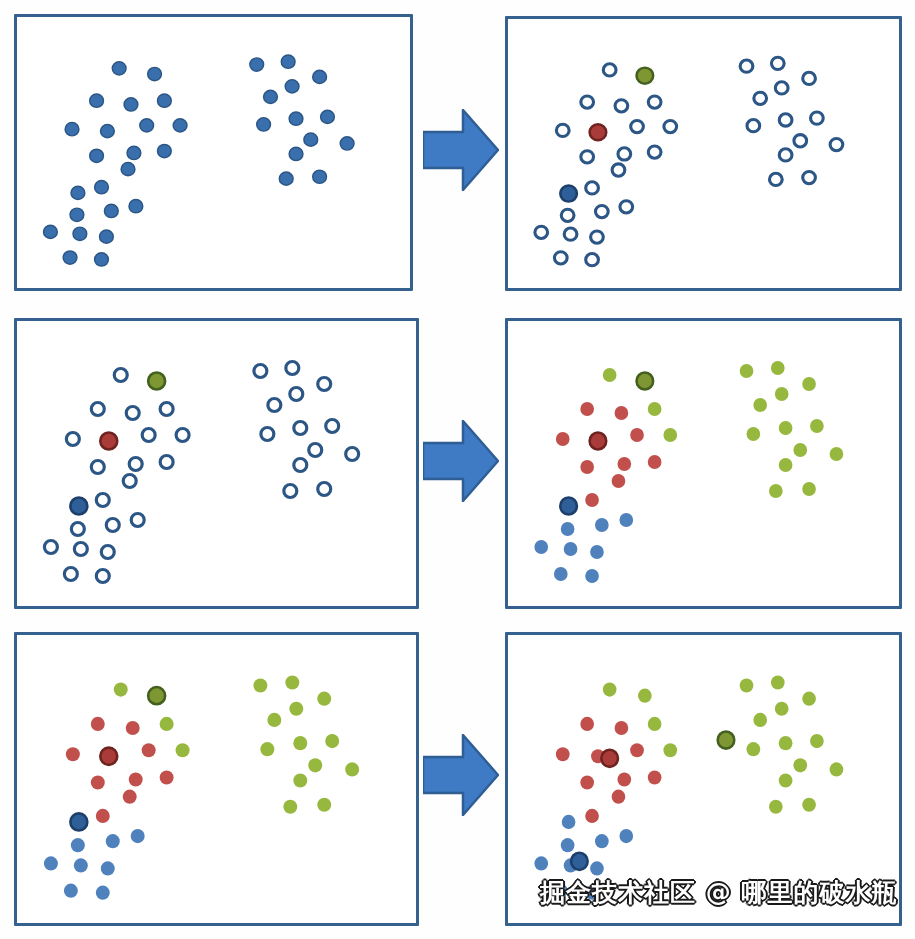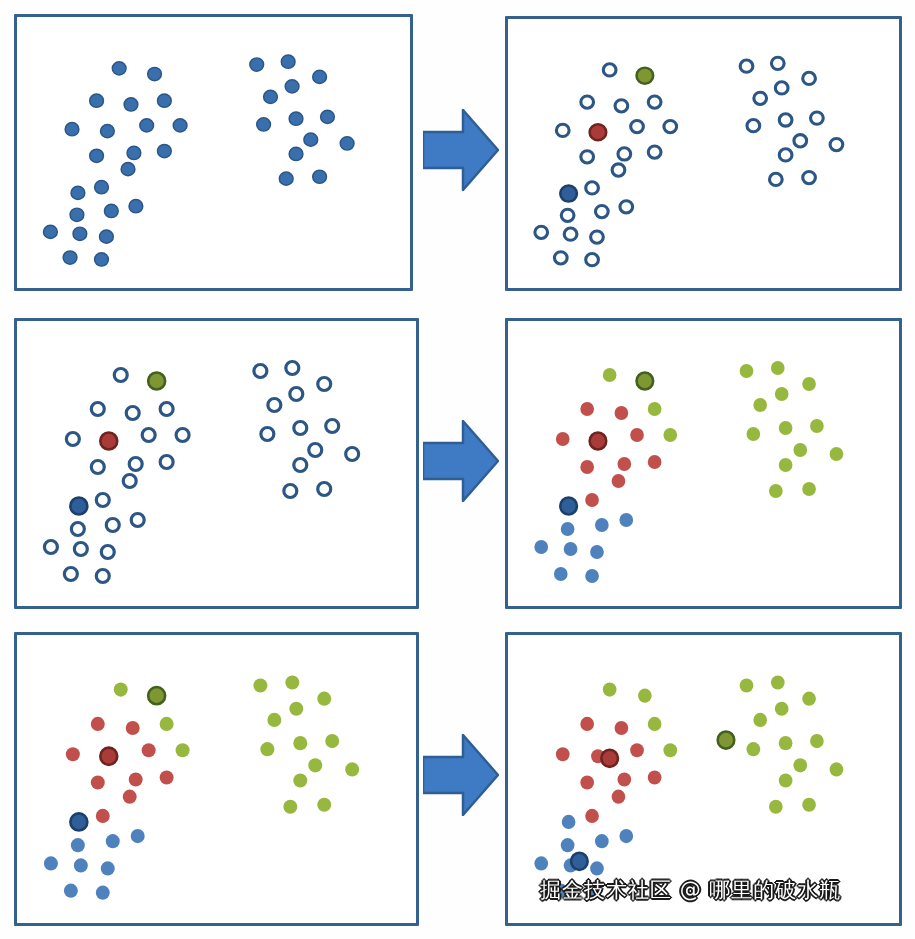--- a/index.html
+++ b/index.html
@@ -42,22 +42,22 @@
   .pt-g{fill:var(--point-green,#97b83f);}
   .pt-r{fill:var(--point-red,#c1504c);}
   .pt-u{fill:var(--point-cluster-blue,#4f81bd);}
   .pt-G{fill:var(--centroid-green,#7e9732);stroke:var(--centroid-green-ring,#44601f);stroke-width:2.6px;}
   .pt-R{fill:var(--centroid-red,#a93c38);stroke:var(--centroid-red-ring,#6e2320);stroke-width:2.6px;}
   .pt-B{fill:var(--centroid-blue,#2f5f98);stroke:var(--centroid-blue-ring,#1d3f6b);stroke-width:2.6px;}
 
   .watermark{
     position:absolute;
     left:540px;top:876px;
-    font-size:21px;
-    font-weight:normal;
+    font-size:25px;
+    font-weight:bold;
     letter-spacing:1px;
     color:var(--watermark-fill,#ffffff);
     text-shadow:
       -2px 0 0 var(--watermark-outline,#1a1a1a),
        2px 0 0 var(--watermark-outline,#1a1a1a),
        0 -2px 0 var(--watermark-outline,#1a1a1a),
        0  2px 0 var(--watermark-outline,#1a1a1a),
       -1px -1px 0 var(--watermark-outline,#1a1a1a),
        1px  1px 0 var(--watermark-outline,#1a1a1a),
       -1px  1px 0 var(--watermark-outline,#1a1a1a),

